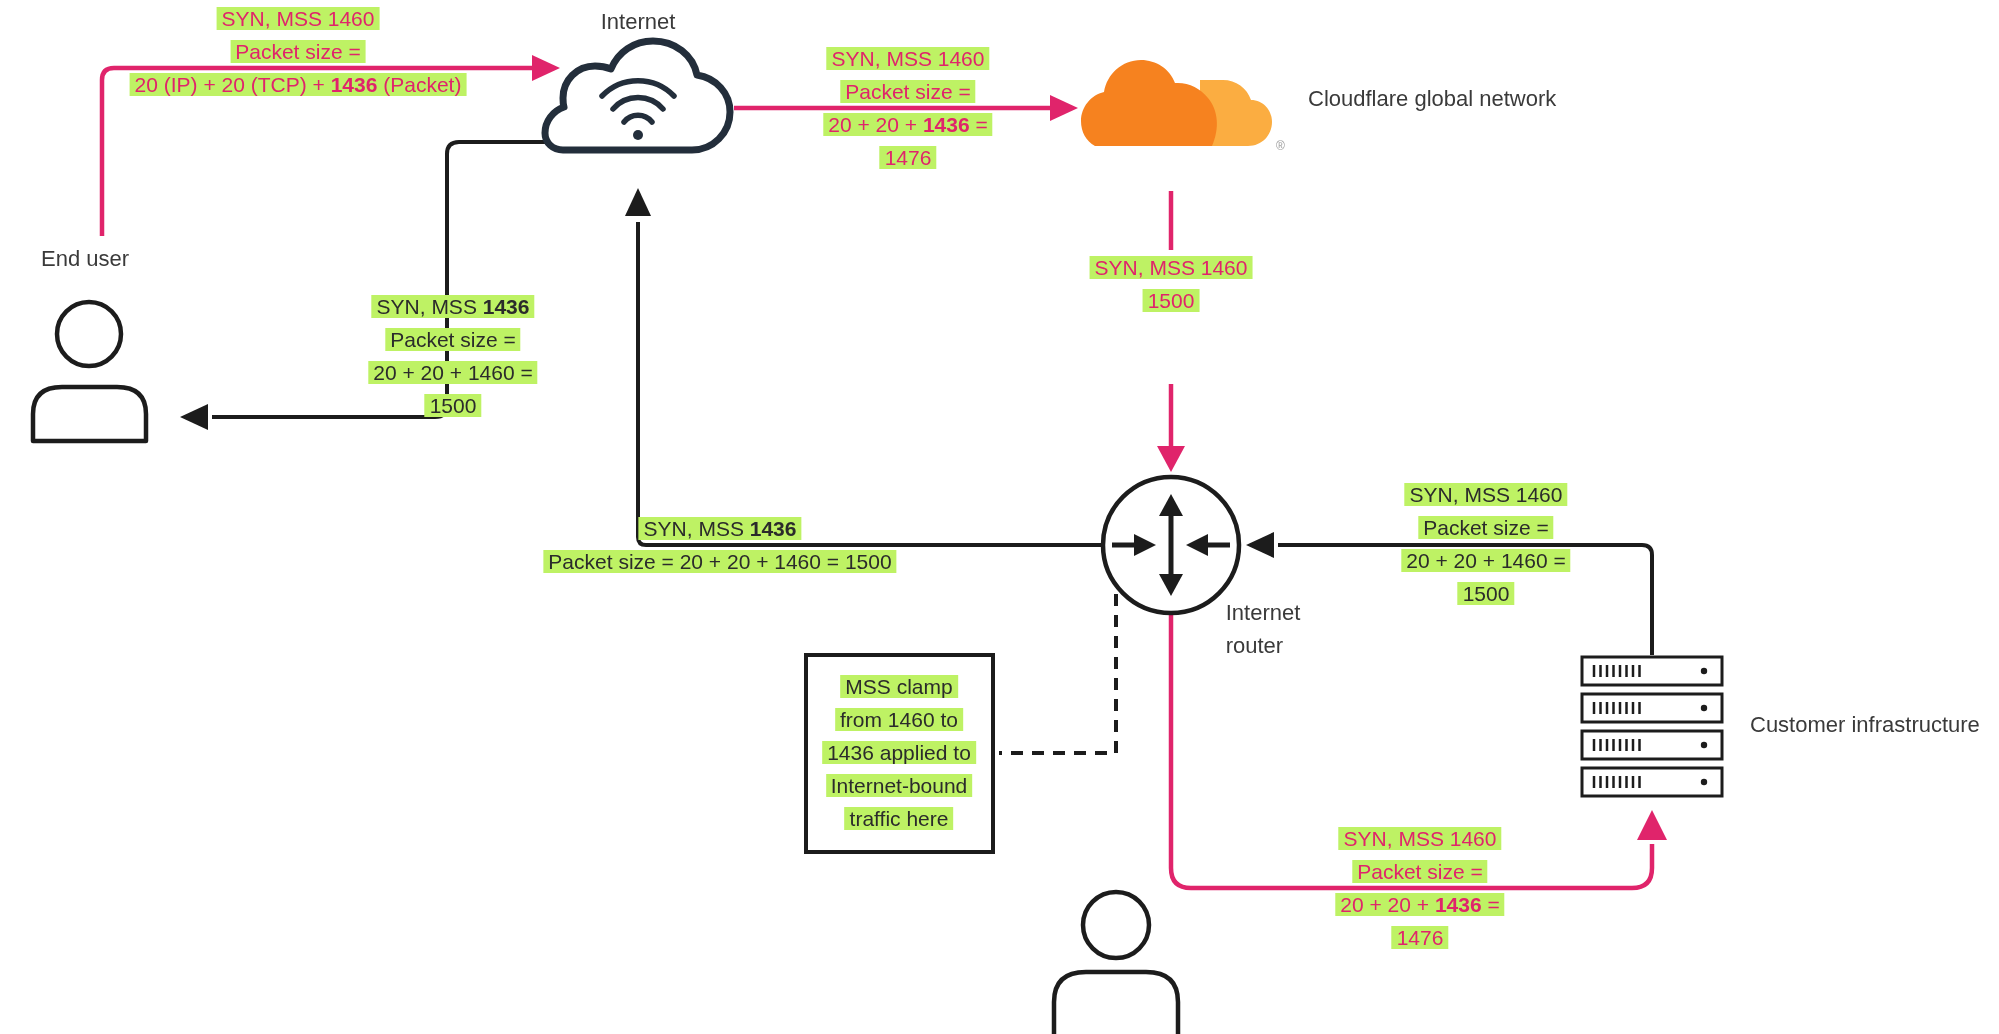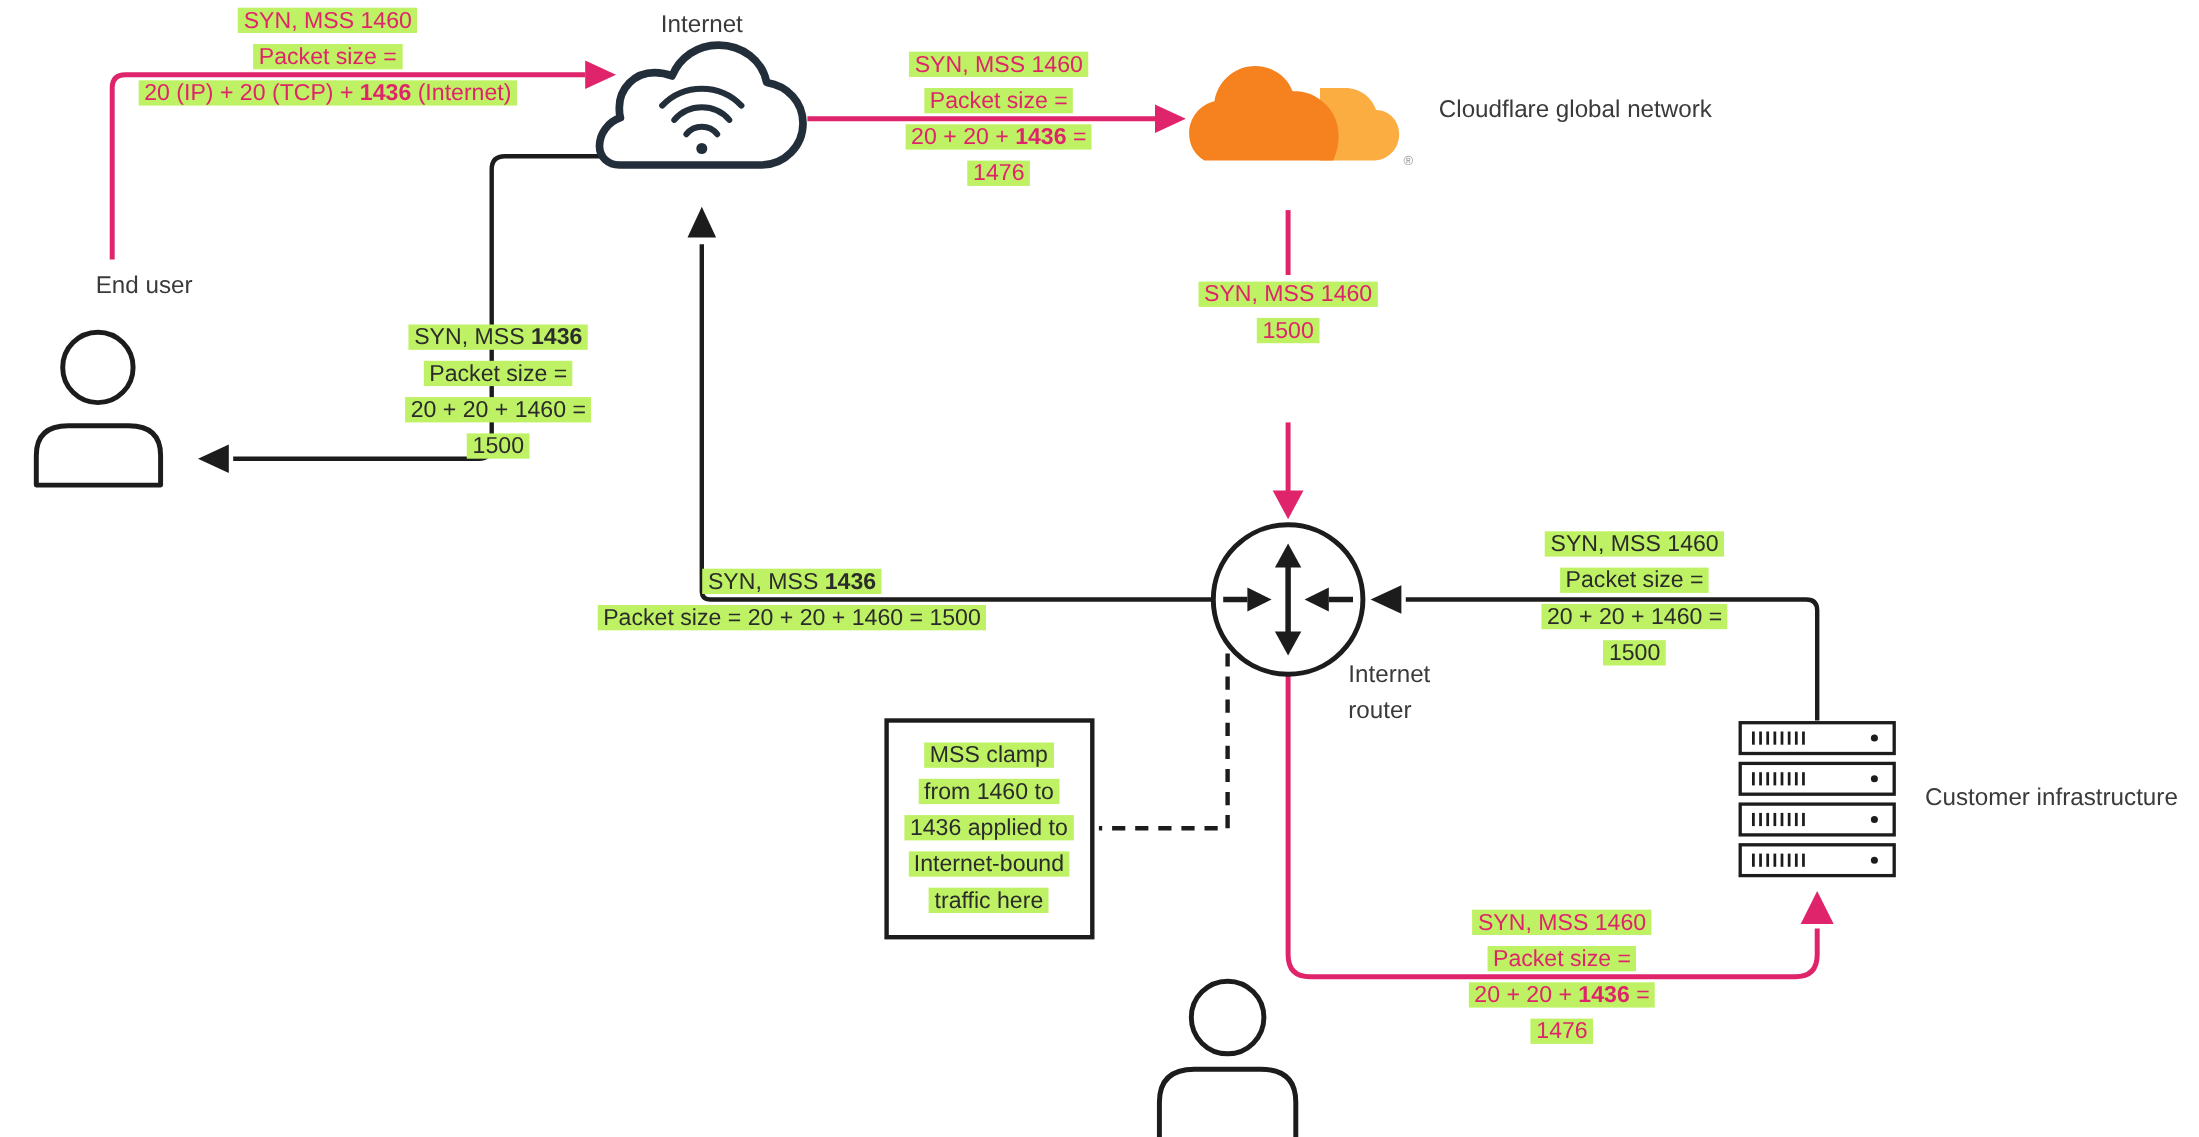--- a/index.html
+++ b/index.html
@@ -173,33 +173,33 @@
       <path class="shape" d="M 1054 1040 V 1002 Q 1054 972 1086 972 H 1146 Q 1178 972 1178 1002 V 1040"></path>
     </g>
 
     <rect x="806" y="655" width="187" height="197" fill="#fff" stroke="var(--dark-line)" stroke-width="4"></rect>
   </svg>
 
   <div class="lbl lbl-center" style="left:638px;top:5px;">Internet</div>
 
   <div class="lbl" style="left:1288px;top:86px;margin-left:20px;">Cloudflare global network</div>
 
-  <div class="lbl" style="left:41px;top:246px;margin-left:46px;">End user</div>
+  <div class="lbl" style="left:41px;top:246px;">End user</div>
 
   <div class="lbl lbl-center" style="left:1263px;top:596px;">
     <div>Internet</div>
     <div>router</div>
   </div>
 
   <div class="lbl" style="left:1750px;top:712px;">Customer infrastructure</div>
 
   <div class="ann ann-pink" style="left:298px;top:2px;">
       <div class="ann-row"><span class="ann-bg"><span>SYN, MSS 1460</span></span></div>
       <div class="ann-row"><span class="ann-bg"><span>Packet size =</span></span></div>
-      <div class="ann-row"><span class="ann-bg"><span>20 (IP) + 20 (TCP) + </span><b>1436</b><span> (Internet)</span></span></div>
+      <div class="ann-row"><span class="ann-bg"><span>20 (IP) + 20 (TCP) + </span><b>1436</b><span> (Packet)</span></span></div>
     </div>
   <div class="ann ann-pink" style="left:908px;top:42px;">
       <div class="ann-row"><span class="ann-bg"><span>SYN, MSS 1460</span></span></div>
       <div class="ann-row"><span class="ann-bg"><span>Packet size =</span></span></div>
       <div class="ann-row"><span class="ann-bg"><span>20 + 20 + </span><b>1436</b><span> =</span></span></div>
       <div class="ann-row"><span class="ann-bg"><span>1476</span></span></div>
     </div>
   <div class="ann ann-pink" style="left:1171px;top:251px;">
       <div class="ann-row"><span class="ann-bg"><span>SYN, MSS 1460</span></span></div>
       <div class="ann-row"><span class="ann-bg"><span>1500</span></span></div>

